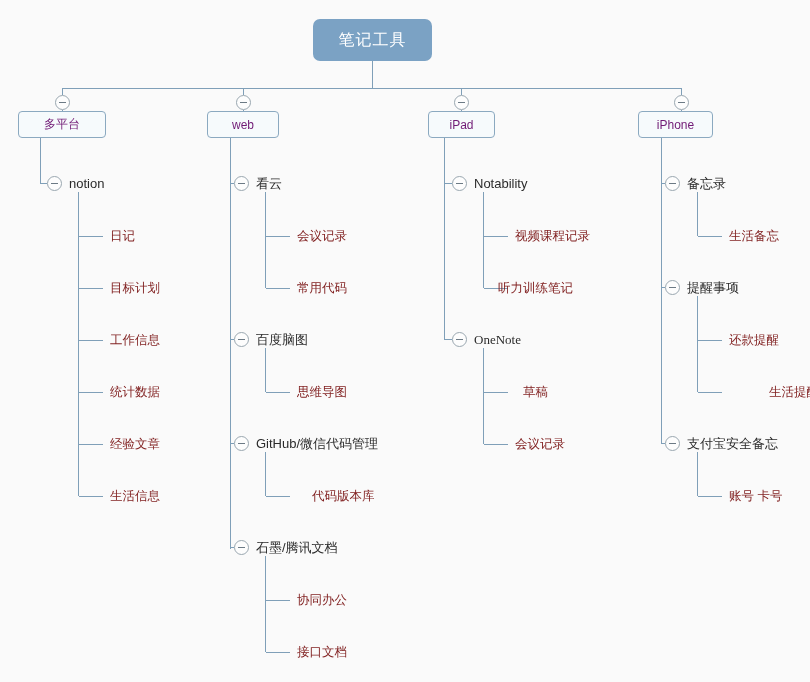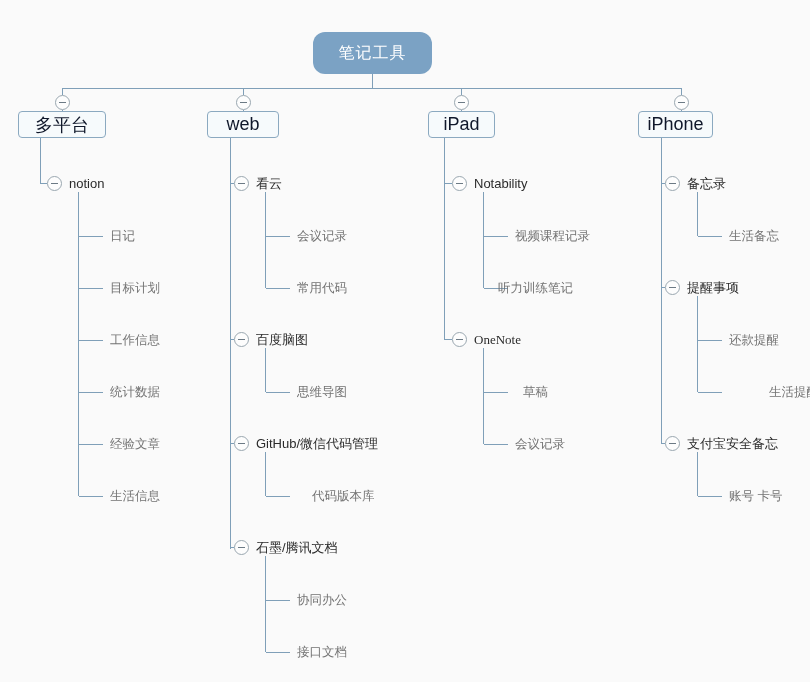--- a/index.html
+++ b/index.html
@@ -25,59 +25,58 @@
     width: 810px;
     height: 682px;
   }
 
   
   .root-node {
     position: absolute;
     box-sizing: border-box;
     background: #7ba2c4;
     color: #ffffff;
-    border-radius: 12px;
+    border-radius: 7px;
     font-size: 16px;
     letter-spacing: 1px;
     display: flex;
     align-items: center;
     justify-content: center;
     text-align: center;
-    margin-top: 13px;
   }
 
   
   .l2-node {
     position: absolute;
     box-sizing: border-box;
     background: #f6fafc;
     border: 1px solid #8ba9c0;
     border-radius: 4px;
-    color: #0f172a;
-    font-size: 18px;
+    color: #701a75;
+    font-size: 12px;
     display: flex;
     align-items: center;
     justify-content: center;
     text-align: center;
     white-space: nowrap;
   }
 
   
   .l3-node {
     position: absolute;
     color: #2b2b2b;
     font-size: 13px;
     white-space: nowrap;
     line-height: 16px;
   }
 
   
   .leaf-node {
     position: absolute;
-    color: #737373;
+    color: #7f1d1d;
     font-size: 12.5px;
     white-space: nowrap;
     line-height: 16px;
   }
 
   
   .toggle {
     position: absolute;
     width: 15px;
     height: 15px;

